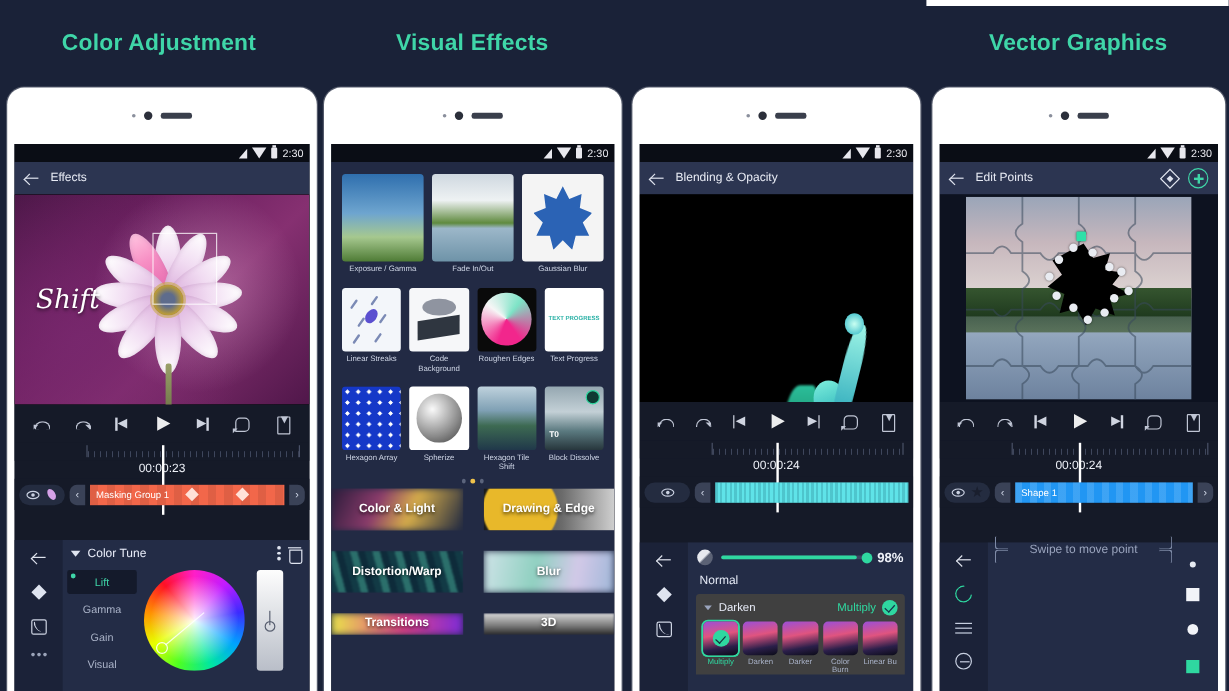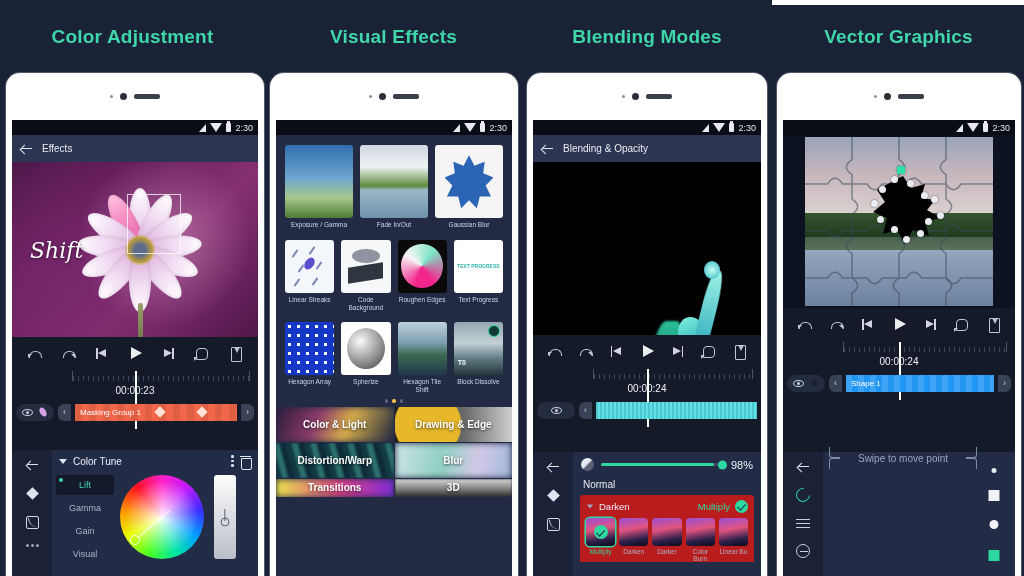--- a/index.html
+++ b/index.html
@@ -404,44 +404,44 @@
   .th-block{ background:linear-gradient(180deg,#95a7b1 0%,#c3d0d6 40%,#5b7a80 70%,#27363c 100%); position:relative;}
   .th-block .t0{ position:absolute; left:8%; bottom:18%; color:#fff; font-size:7px; font-weight:bold;}
   .dlbadge{
     position:absolute; right:3px; top:3px; width:12px;height:12px;border-radius:50%;
     background:#0f3b33; border:1.4px solid #2fd8a0;
   }
   .dots-pager{ display:flex; justify-content:center; gap:4px; padding:5px 0 4px; }
   .dots-pager i{ width:3.5px;height:3.5px;border-radius:50%;background:#5b647c;display:block;}
   .dots-pager i.on{ background:#f0c24b; }
 
-  .cat-grid{ display:grid; grid-template-columns:1fr 1fr; gap:1px; }
+  .cat-grid{ display:grid; grid-template-columns:1fr 1fr; gap:17px; }
   .cat{
     height:35px; position:relative; display:flex; align-items:center; justify-content:center;
     color:#fff; font-size:10px; font-weight:bold; text-shadow:0 1px 3px rgba(0,0,0,.7);
     overflow:hidden;
   }
   .cat .bgimg{ position:absolute; inset:0; }
   .cat span{ position:relative; }
   .bg-cl{ background:linear-gradient(115deg,#2a1b3a,#8a3b6b 35%,#d6ad4a 60%,#1e2740 100%); filter:blur(3px);}
   .bg-de{ background:radial-gradient(circle at 28% 50%,#e8b82a 0 38%,transparent 40%),linear-gradient(90deg,#1a1a1a,#6b6b6b 60%,#cfcfcf);}
   .bg-bl{ background:linear-gradient(100deg,#cfe3e8,#8fd0c0 40%,#d3c9e8 70%,#9fb7d8); filter:blur(3px);}
   .bg-dw{ background:repeating-linear-gradient(75deg,#123a45 0 6px,#2b6f6b 6px 12px,#0e2b3a 12px 18px); filter:blur(1px);}
   .bg-tr{ background:linear-gradient(90deg,#e8e34a,#e0428c 55%,#7b2bd6); filter:blur(3px);}
   .bg-3d{ background:linear-gradient(180deg,#d8d8d8,#777 60%,#2a2a2a); filter:blur(1px);}
 
   
   .oprow{ display:flex; align-items:center; gap:7px; padding:6px 8px 2px 8px; }
   .opball{ width:13px;height:13px;border-radius:50%;background:linear-gradient(135deg,#e7e9ef 45%,#5b6275 55%); flex:none;}
   .optrack{ flex:1; height:3px; background:#3c4460; border-radius:2px; position:relative; }
   .optrack .fill{ position:absolute;left:0;top:0;bottom:0;width:92%;background:#2fd8a0;border-radius:2px;}
   .optrack .thumb{ position:absolute;right:-3px;top:50%;transform:translateY(-50%);width:9px;height:9px;border-radius:50%;background:#2fd8a0;}
-  .opval{ color:#eef1f8; font-size:11px; font-weight:normal; flex:none; }
+  .opval{ color:#eef1f8; font-size:11px; font-weight:bold; flex:none; }
   .normalrow{ color:#e4e9f5; font-size:10px; padding:6px 10px 5px 10px; }
-  .bm-card{ margin:0 7px; background:#b91c1c; border-radius:3px 3px 0 0; padding:5px 6px 0 6px; }
+  .bm-card{ margin:0 7px; background:#404040; border-radius:3px 3px 0 0; padding:5px 6px 0 6px; }
   .bm-head{ display:flex; align-items:center; gap:5px; }
   .bm-head .lbl{ color:#eaeefa; font-size:9.5px; flex:1; }
   .bm-head .sel{ color:#2fd8a0; font-size:9.5px; }
   .check{
     width:13px;height:13px;border-radius:50%;background:#2fd8a0;position:relative;flex:none;
   }
   .check:after{
     content:"";position:absolute;left:3.6px;top:2.4px;width:4px;height:7px;
     border-right:1.6px solid #16324a;border-bottom:1.6px solid #16324a;transform:rotate(42deg);
   }
@@ -490,21 +490,20 @@
 </style>
 </head>
 <body>
 
 <div class="stage">
 
   <div class="top-sliver"></div>
 
   <div class="heading h2">Visual Effects</div>
   <div class="heading h1">Color Adjustment</div>
-  <div class="heading h3">Blending Modes</div>
   <div class="heading h4">Vector Graphics</div>
 
   <div class="phone p1">
     <div class="notch">
       <span class="dot-s"></span>
       <span class="dot-b"></span>
       <span class="bar"></span>
     </div>
     <div class="screen">
 
@@ -867,20 +866,26 @@
     </div>
     <div class="screen">
 
       <div class="statusbar">
         <span class="sig"></span>
         <span class="wifi"></span>
         <span class="batt"></span>
         <span class="clock">2:30</span>
       </div>
 
+      <div class="appbar">
+        <span class="arrow-left"></span>
+        <span class="title">Edit Points</span>
+        <span class="kfdiamond"></span>
+        <span class="plusbtn"></span>
+      </div>
 
       <div class="preview pv4">
         <div class="land">
           <span class="land-sky"></span>
           <span class="land-water"></span>
           <span class="land-trees"></span>
           <span class="land-trees2"></span>
           <svg class="puzzle-ov" viewBox="0 0 100 100" preserveAspectRatio="none">
             <g fill="none" stroke="#394a5c" stroke-width="0.8">
               <path d="M0,25 H12 q4,-6 8,0 H33 q4,6 8,0 H54 q4,-6 8,0 H75 q4,6 8,0 H100"></path>

